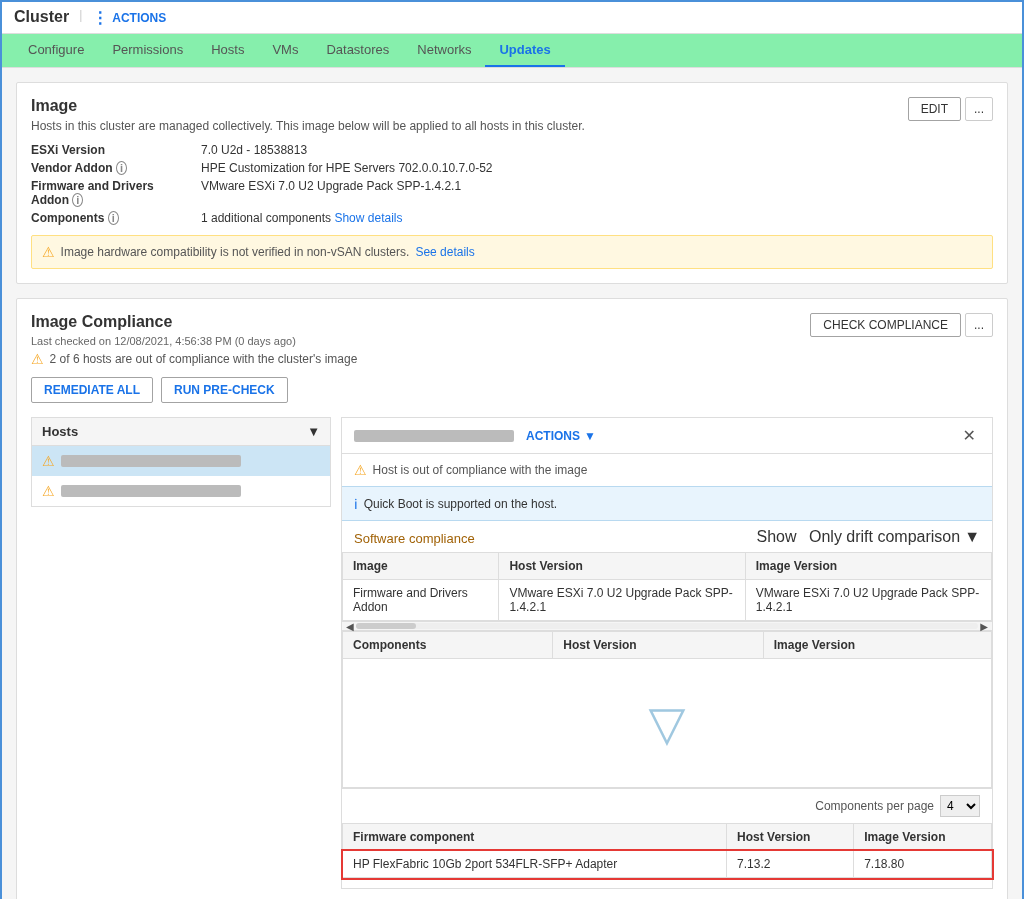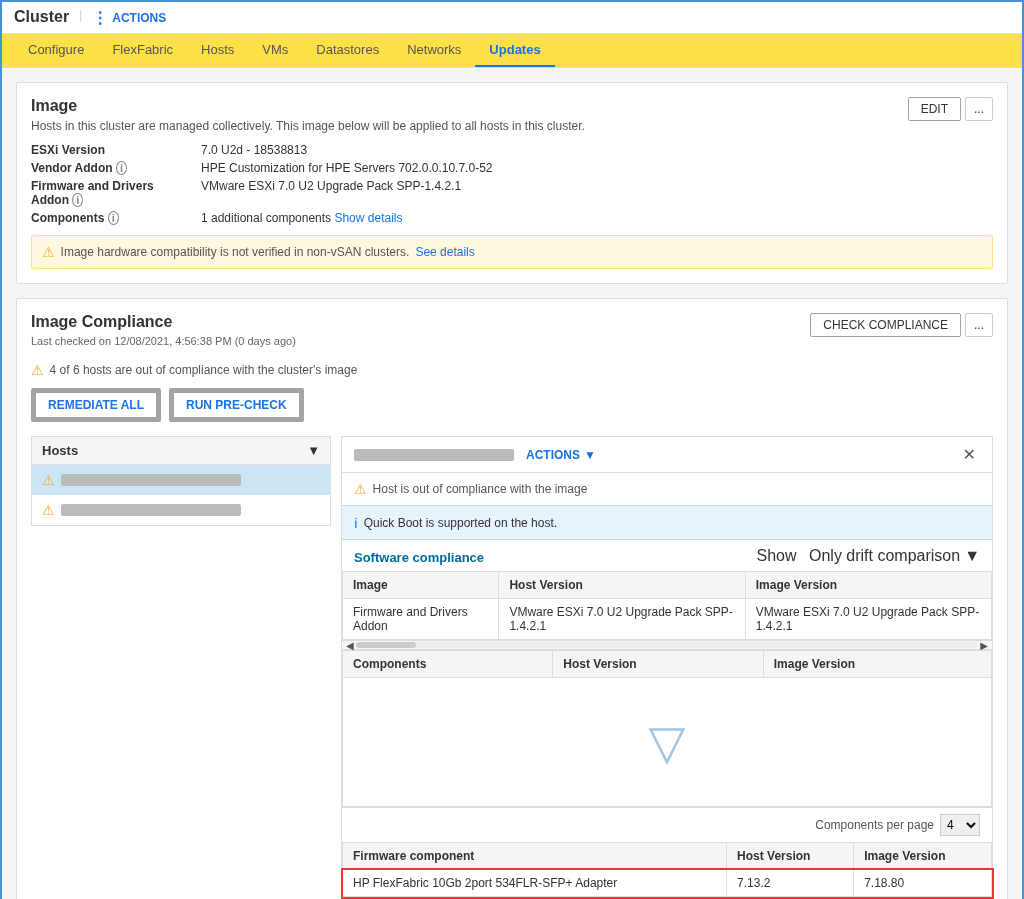--- a/index.html
+++ b/index.html
@@ -6,21 +6,21 @@
     body { font-family: Arial, sans-serif; font-size: 12px; color: #333; background: #fff; border: 2px solid #4a90d9; }
 
     
     .header { display: flex; align-items: flex-start; padding: 6px 12px; background: #fff; border-bottom: 1px solid #ddd; }
     .header-title { font-size: 16px; font-weight: bold; color: #333; margin-right: 10px; }
     .header-divider { color: #ccc; margin-right: 10px; }
     .header-actions { display: flex; align-items: center; color: #1a73e8; cursor: pointer; font-size: 12px; font-weight: bold; }
     .header-actions .dots { margin-right: 4px; font-size: 16px; }
 
     
-    .nav-tabs { display: flex; align-items: center; padding: 0 12px; border-bottom: 1px solid #ddd; background: #fde047; }
+    .nav-tabs { display: flex; align-items: center; padding: 0 12px; border-bottom: 1px solid #ddd; background: #86efac; }
     .nav-tab { padding: 8px 14px; cursor: pointer; color: #555; font-size: 13px; text-decoration: none; border-bottom: 2px solid transparent; }
     .nav-tab.active { color: #1a73e8; border-bottom: 2px solid #1a73e8; font-weight: bold; }
 
     
     .main { padding: 14px; background: #f5f5f5; min-height: 800px; }
 
     
     .card { background: #fff; border: 1px solid #ddd; border-radius: 2px; padding: 14px; margin-bottom: 14px; }
     .card-header { display: flex; justify-content: space-between; align-items: flex-start; }
     .card-title { font-size: 16px; font-weight: bold; color: #333; margin-bottom: 4px; }
@@ -34,26 +34,26 @@
     .info-table { display: grid; grid-template-columns: 160px 1fr; gap: 4px 10px; margin-bottom: 10px; }
     .info-label { font-weight: bold; color: #333; font-size: 12px; }
     .info-value { color: #333; font-size: 12px; }
     .info-link { color: #1a73e8; cursor: pointer; text-decoration: none; text-align: right; }
 
     
     .warning-box { display: flex; align-items: center; gap: 6px; padding: 8px 10px; background: #fff8e1; border: 1px solid #ffe082; border-radius: 2px; font-size: 12px; color: #555; margin-top: 6px; }
     .warning-icon { color: #f5a623; font-size: 14px; }
 
     
-    .compliance-meta { font-size: 11px; color: #666; margin-top: 4px; margin-bottom: 15px; }
+    .compliance-meta { font-size: 11px; color: #666; margin-top: 4px; margin-bottom: 4px; }
     .compliance-warning { display: flex; align-items: center; gap: 6px; font-size: 12px; color: #555; margin-bottom: 10px; }
 
     
     .action-buttons { display: flex; gap: 8px; margin-bottom: 14px; }
-    .btn-outline { border: 5px solid #a3a3a3; background: #fff; padding: 5px 12px; cursor: pointer; font-size: 12px; color: #1a73e8; border-radius: 2px; font-weight: bold; }
+    .btn-outline { border: 1px solid #a3a3a3; background: #fff; padding: 5px 12px; cursor: pointer; font-size: 12px; color: #1a73e8; border-radius: 2px; font-weight: bold; }
 
     
     .two-panel { display: flex; gap: 10px; }
     .hosts-panel { width: 300px; flex-shrink: 0; }
     .detail-panel { flex: 1; border: 1px solid #ddd; background: #fff; }
 
     
     .hosts-header { display: flex; justify-content: space-between; align-items: center; padding: 6px 10px; background: #f5f5f5; border: 1px solid #ddd; border-bottom: none; font-size: 13px; font-weight: bold; color: #333; }
     .hosts-list { border: 1px solid #ddd; }
     .host-item { display: flex; align-items: center; gap: 6px; padding: 7px 10px; cursor: pointer; font-size: 12px; color: #333; }
@@ -65,21 +65,21 @@
     .detail-header { display: flex; align-items: center; justify-content: space-between; padding: 8px 12px; border-bottom: 1px solid #ddd; }
     .detail-host-name { display: inline-block; width: 160px; height: 12px; background: #bbb; border-radius: 2px; }
     .detail-actions-btn { display: flex; align-items: center; color: #1a73e8; font-size: 12px; font-weight: bold; cursor: pointer; }
     .close-btn { cursor: pointer; color: #555; font-size: 16px; padding: 0 4px; }
 
     .detail-warning { display: flex; align-items: center; gap: 6px; padding: 8px 12px; font-size: 12px; color: #555; }
     .detail-info { display: flex; align-items: center; gap: 6px; padding: 7px 12px; background: #e8f4fd; border-top: 1px solid #b8d9f0; border-bottom: 1px solid #b8d9f0; font-size: 12px; color: #333; }
     .info-icon { color: #1a73e8; font-size: 14px; }
 
     
-    .section-title { font-size: 13px; font-weight: bold; color: #0369a1; padding: 10px 12px 6px; }
+    .section-title { font-size: 13px; font-weight: normal; color: #a16207; padding: 10px 12px 6px; }
     .show-dropdown { display: flex; align-items: center; gap: 4px; font-size: 16px; color: #333; padding-right: 12px; cursor: pointer; }
     .section-header { display: flex; justify-content: space-between; align-items: center; }
 
     
     .data-table { width: 100%; border-collapse: collapse; font-size: 12px; }
     .data-table th { background: #f5f5f5; border: 1px solid #ddd; padding: 6px 10px; text-align: left; font-weight: bold; color: #333; }
     .data-table td { border: 1px solid #ddd; padding: 6px 10px; color: #333; vertical-align: top; }
 
     
     .scroll-bar-area { height: 10px; background: #f5f5f5; border-top: 1px solid #ddd; border-bottom: 1px solid #ddd; display: flex; align-items: center; padding: 0 2px; }
@@ -103,21 +103,21 @@
   <span class="header-title">Cluster</span>
   <span class="header-divider">|</span>
   <div class="header-actions">
     <span class="dots">⋮</span>
     <span>ACTIONS</span>
   </div>
 </div>
 
 <div class="nav-tabs">
   <a class="nav-tab">Configure</a>
-  <a class="nav-tab">FlexFabric</a>
+  <a class="nav-tab">Permissions</a>
   <a class="nav-tab">Hosts</a>
   <a class="nav-tab">VMs</a>
   <a class="nav-tab">Datastores</a>
   <a class="nav-tab">Networks</a>
   <a class="nav-tab active">Updates</a>
 </div>
 
 <div class="main">
 
   <div class="card">
@@ -161,21 +161,21 @@
     </div>
   </div>
 
   <div class="card">
     <div class="card-header">
       <div>
         <div class="card-title">Image Compliance</div>
         <div class="compliance-meta">Last checked on 12/08/2021, 4:56:38 PM (0 days ago)</div>
         <div class="compliance-warning">
           <span class="warning-icon">⚠</span>
-          <span>4 of 6 hosts are out of compliance with the cluster's image</span>
+          <span>2 of 6 hosts are out of compliance with the cluster's image</span>
         </div>
       </div>
       <div class="card-actions">
         <button class="btn">CHECK COMPLIANCE</button>
         <button class="btn-dots">...</button>
       </div>
     </div>
 
     <div class="action-buttons">
       <button class="btn-outline">REMEDIATE ALL</button>

